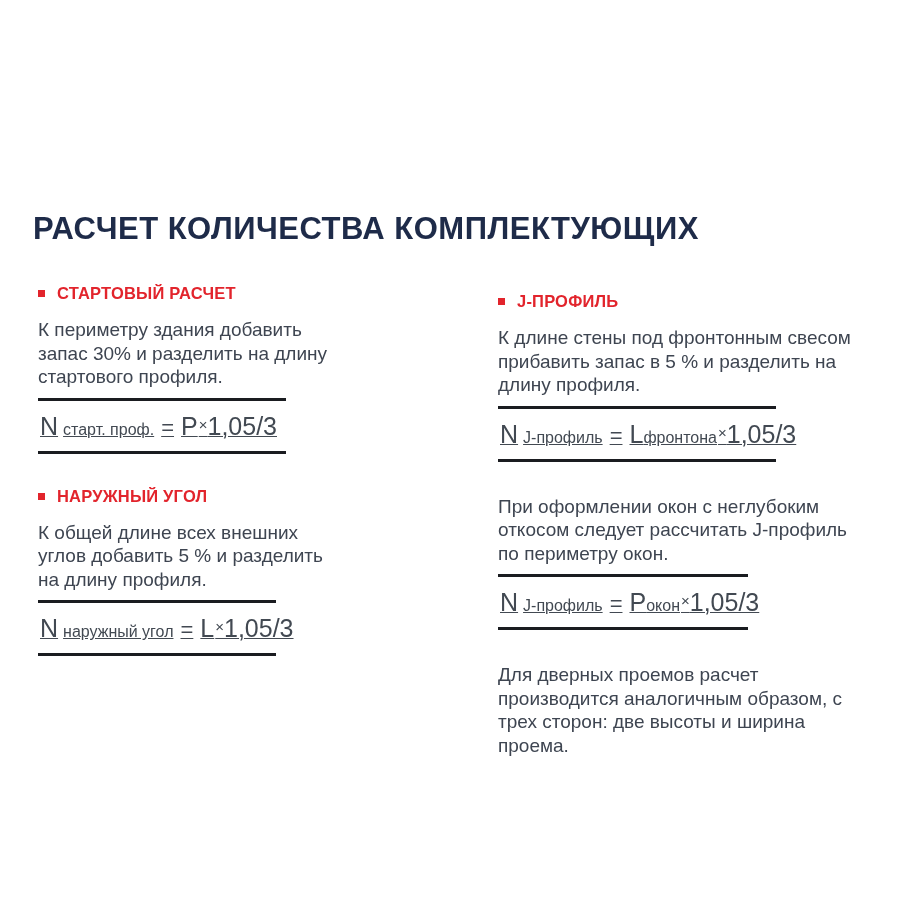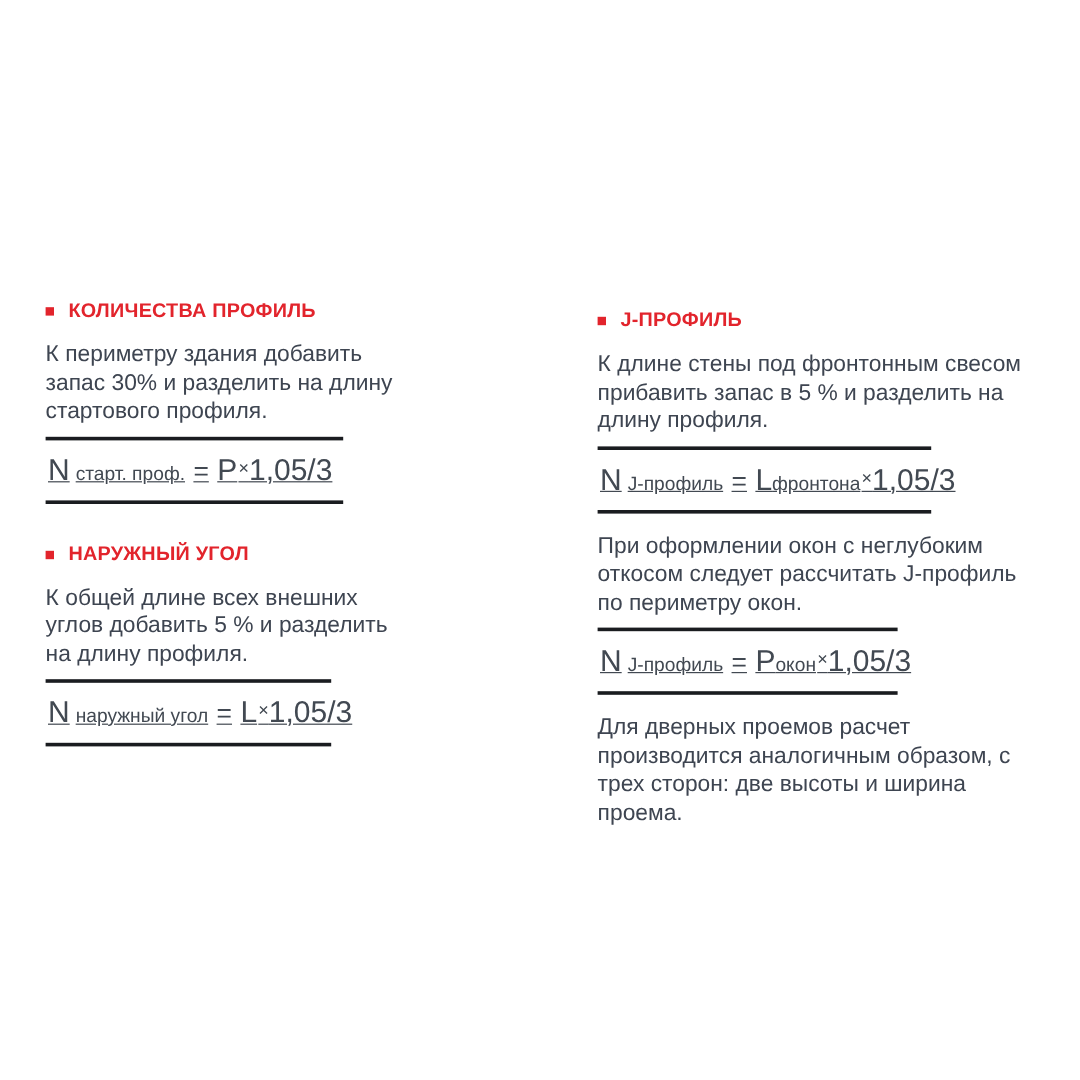--- a/index.html
+++ b/index.html
@@ -66,37 +66,38 @@
   .f-sub { margin-left: 5px; }
   .f-varsub { margin-left: 0; }
   .f-eq { font-size: 22px; margin: 0 7px; }
   .f-times { font-size: 15px; vertical-align: 5px; margin-left: 1px; }
 
   .w-245 { width: 248px; }
   .w-235 { width: 238px; }
   .w-275 { width: 278px; }
   .w-248 { width: 250px; }
 
-  .gap-after-formula { margin-top: 16px; }
+  .gap-after-formula { margin-top: 33px; }
   .mt-heading2 { margin-top: 33px; }
 </style>
 </head>
 <body>
 
 <div class="page">
 
+  <h1 class="page-title">РАСЧЕТ КОЛИЧЕСТВА КОМПЛЕКТУЮЩИХ</h1>
 
   <div class="columns">
 
     <div class="col-left">
 
       <div class="section">
         <div class="section-heading">
           <span class="bullet"></span>
-          <span>КОЛИЧЕСТВА ПРОФИЛЬ</span>
+          <span>СТАРТОВЫЙ РАСЧЕТ</span>
         </div>
         <p class="body-text">К периметру здания добавить запас 30% и разделить на длину стартового профиля.</p>
         <div class="formula w-245">
           <span class="f-lead">N</span><span class="f-sub">старт. проф.</span><span class="f-eq">=</span><span class="f-var">P</span><span class="f-times">×</span><span class="f-factor">1,05/3</span>
         </div>
       </div>
 
       <div class="section mt-heading2">
         <div class="section-heading">
           <span class="bullet"></span>

